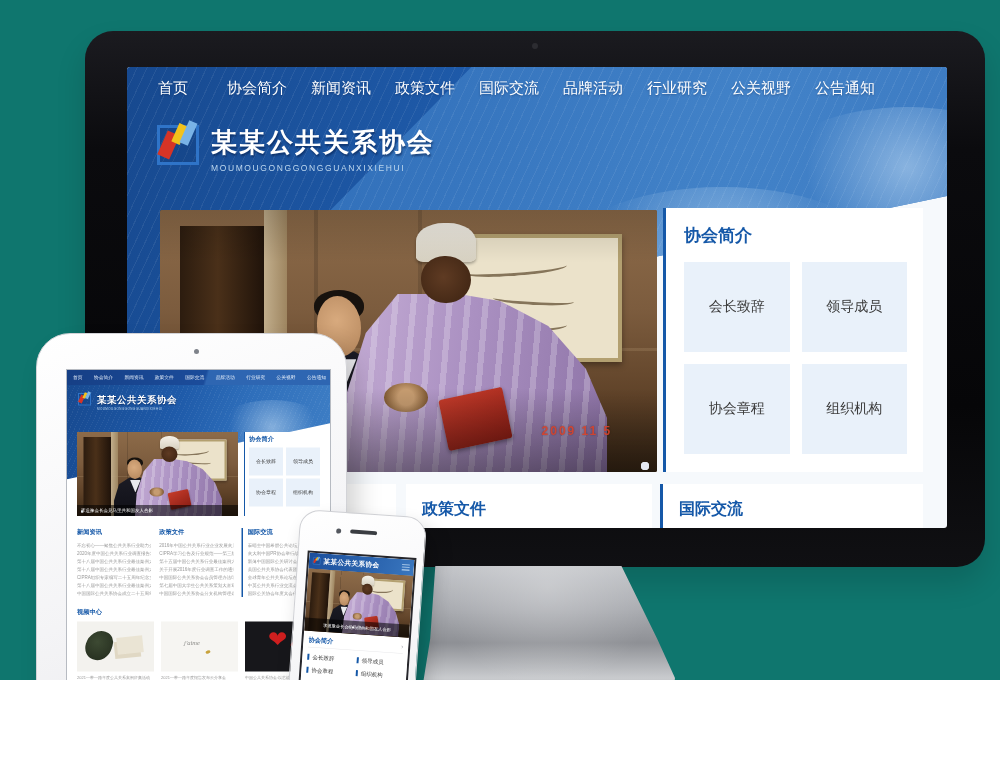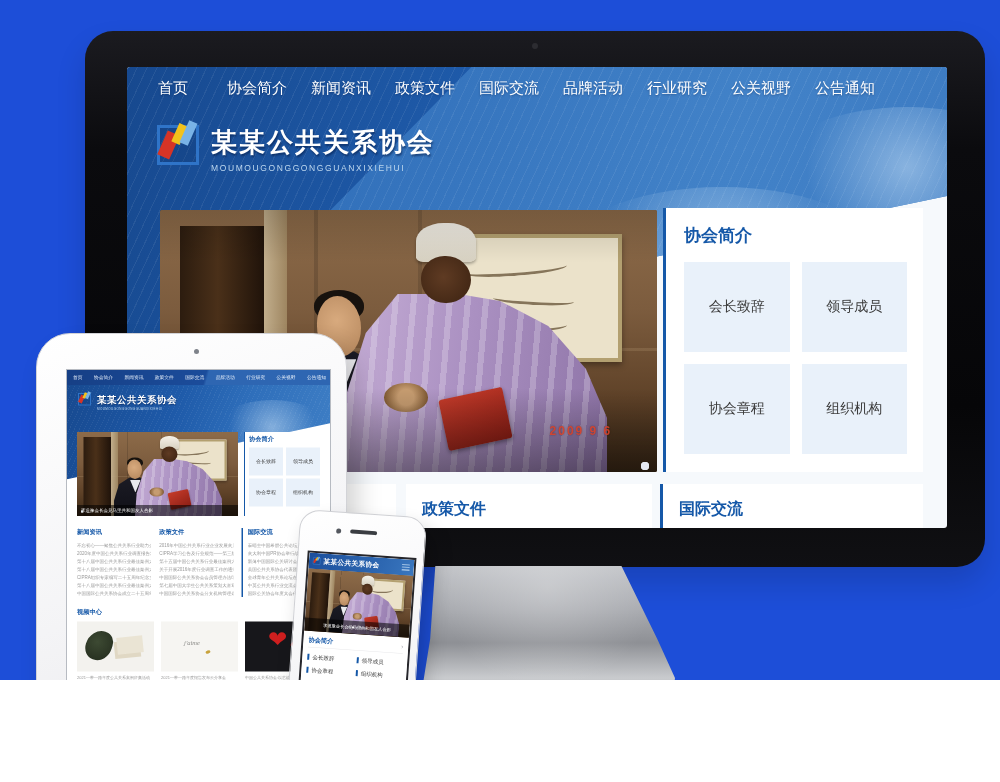--- a/index.html
+++ b/index.html
@@ -1,17 +1,17 @@
 <!DOCTYPE html>
 <html><head>
 <meta charset="utf-8">
 <style>
   html,body{margin:0;padding:0;background:#fff;}
   body{font-family:"Liberation Sans","DejaVu Sans",sans-serif;}
-  .stage{position:relative;width:1000px;height:680px;background:#1d4ed8;overflow:hidden;}
+  .stage{position:relative;width:1000px;height:680px;background:#0f766e;overflow:hidden;}
   i,a,span,div,section,aside,nav,li,ul{box-sizing:border-box;}
 
   
   .monitor-frame{position:absolute;left:85px;top:31px;width:900px;height:536px;border-radius:28px;
     background:linear-gradient(180deg,#1b1b20 0%,#0b0b0e 22%,#060608 70%,#101013 100%);
     box-shadow:0 16px 30px rgba(0,0,0,.14);}
   .camera-dot{position:absolute;left:447px;top:12px;width:6px;height:6px;border-radius:50%;background:#2c2c31;}
   .screen{position:absolute;overflow:hidden;}
   .d-screen{left:42px;top:36px;width:820px;height:461px;background:#f6f9fc;border-radius:3px;}
 
@@ -238,21 +238,21 @@
         <i class="ph-man1"></i>
         <i class="ph-shirt"></i>
         <i class="ph-hair1"></i>
         <i class="ph-head1"></i>
         <i class="ph-robe"></i>
         <i class="ph-hat"></i>
         <i class="ph-head2"></i>
         <i class="ph-hands"></i>
         <i class="ph-gift"></i>
         <i class="ph-shade"></i>
-        <span class="ph-stamp">2009 9 6</span>
+        <span class="ph-stamp">2009 11 5</span>
         <span class="dots d-dots">
           <i></i>
           <i class="active"></i>
           <i></i>
           <i></i>
           <i></i>
         </span>
       </div>
 
       <aside class="d-panel d-about">

